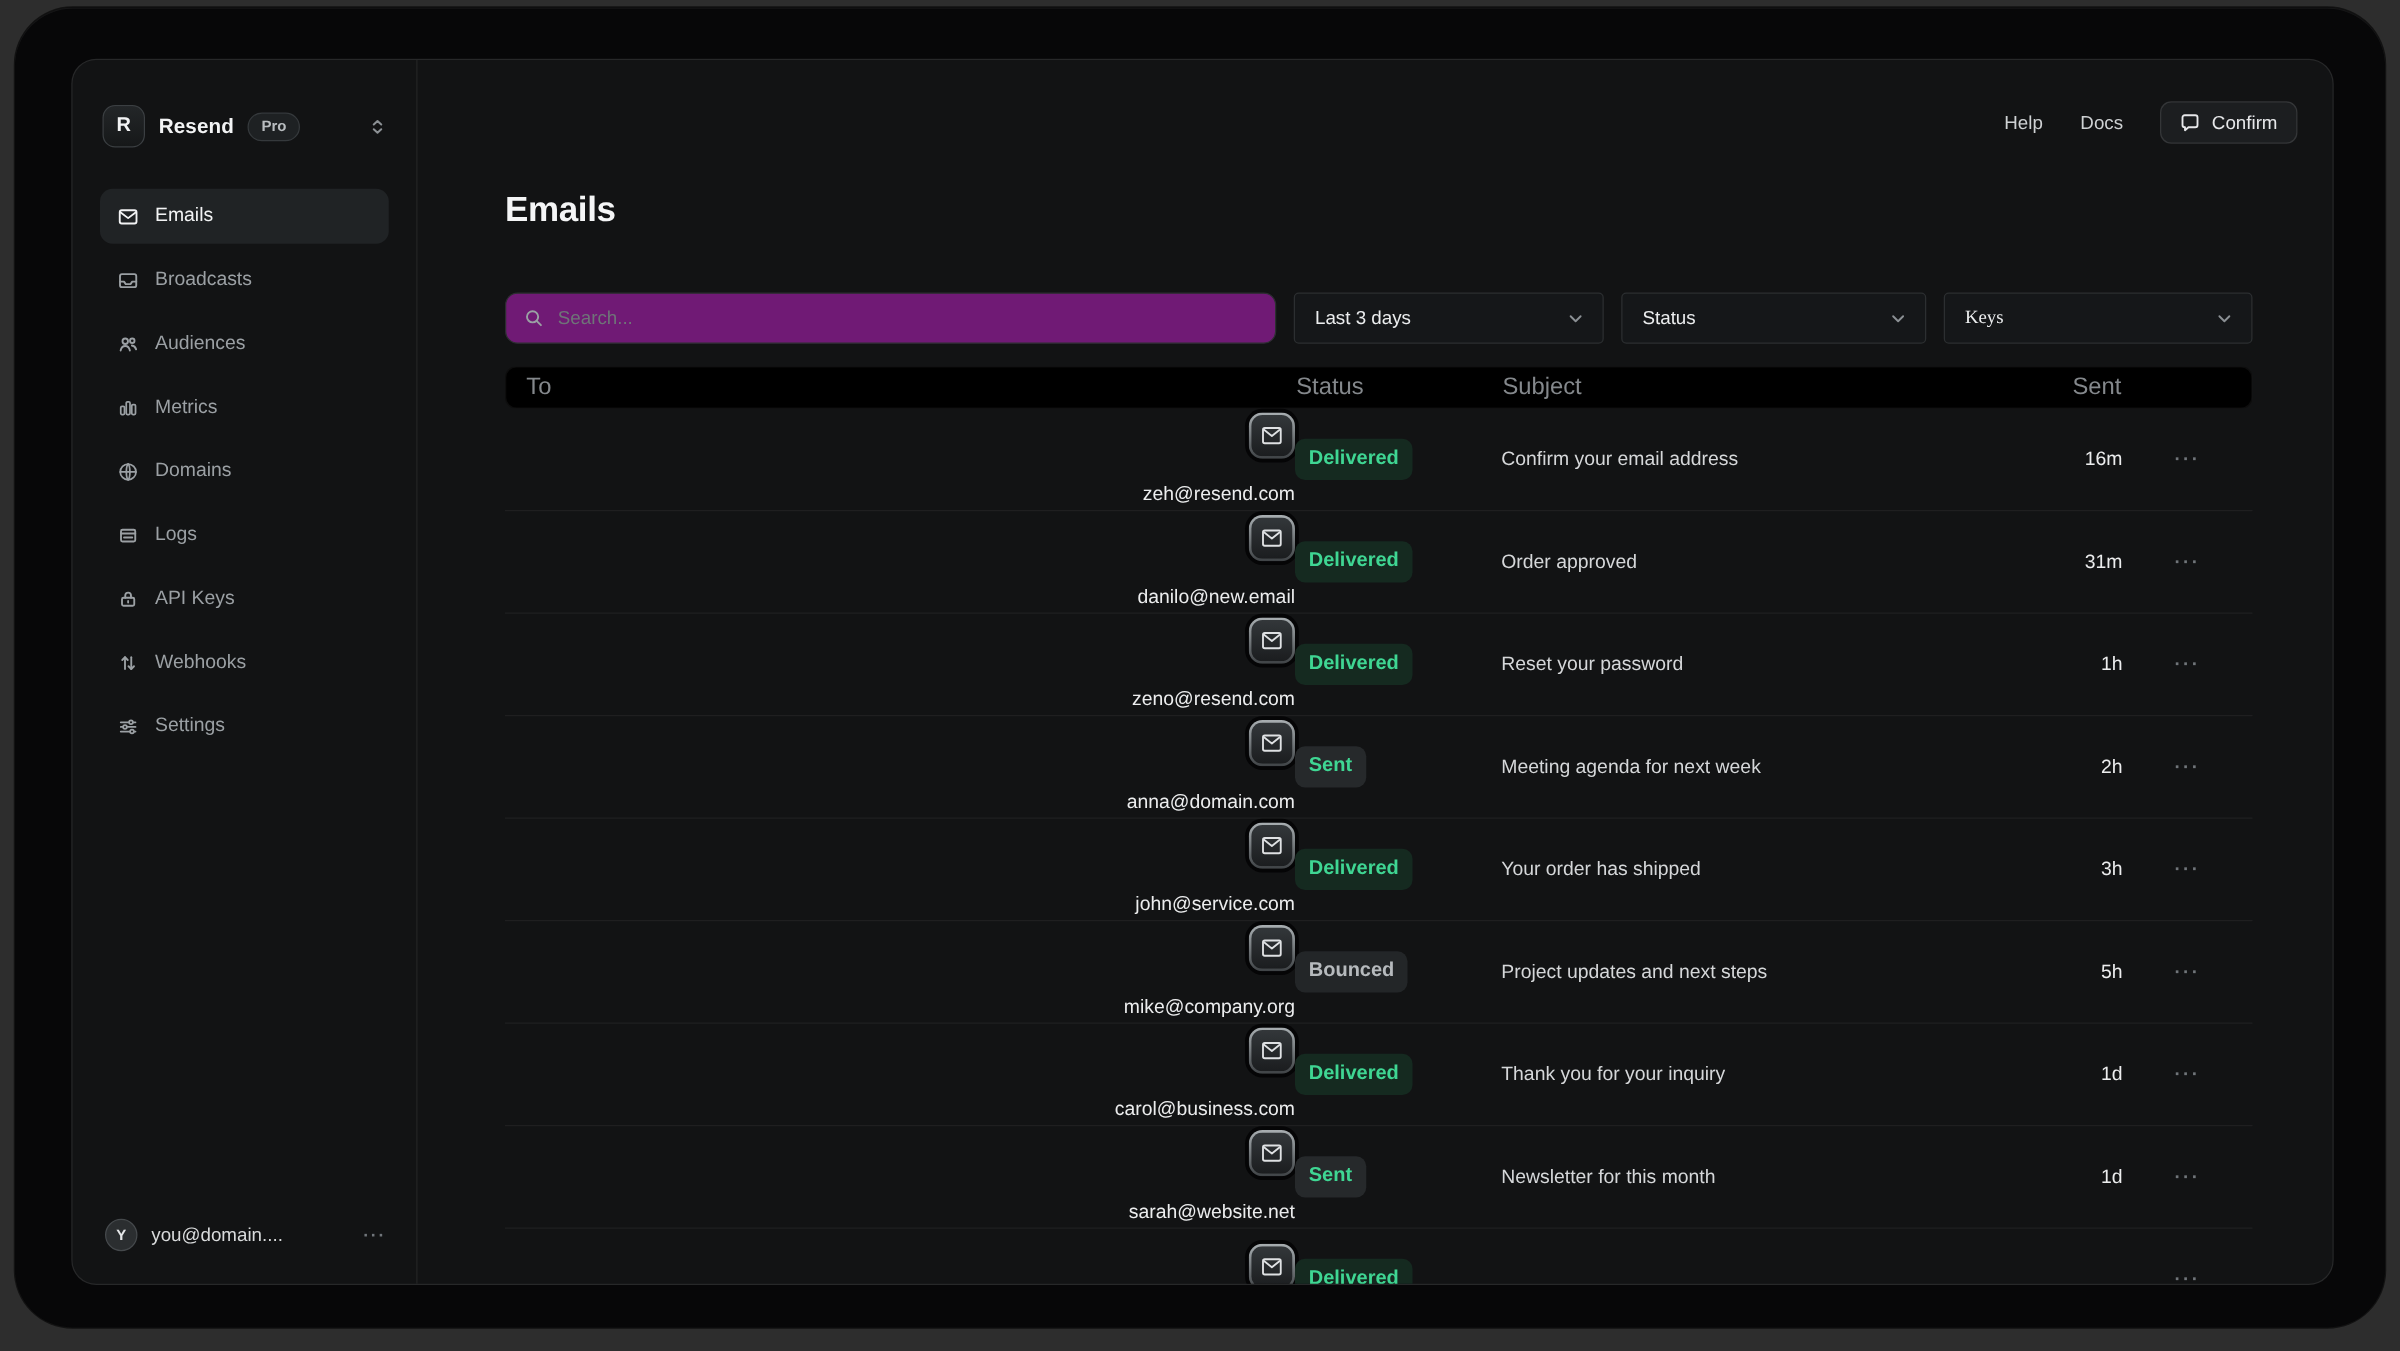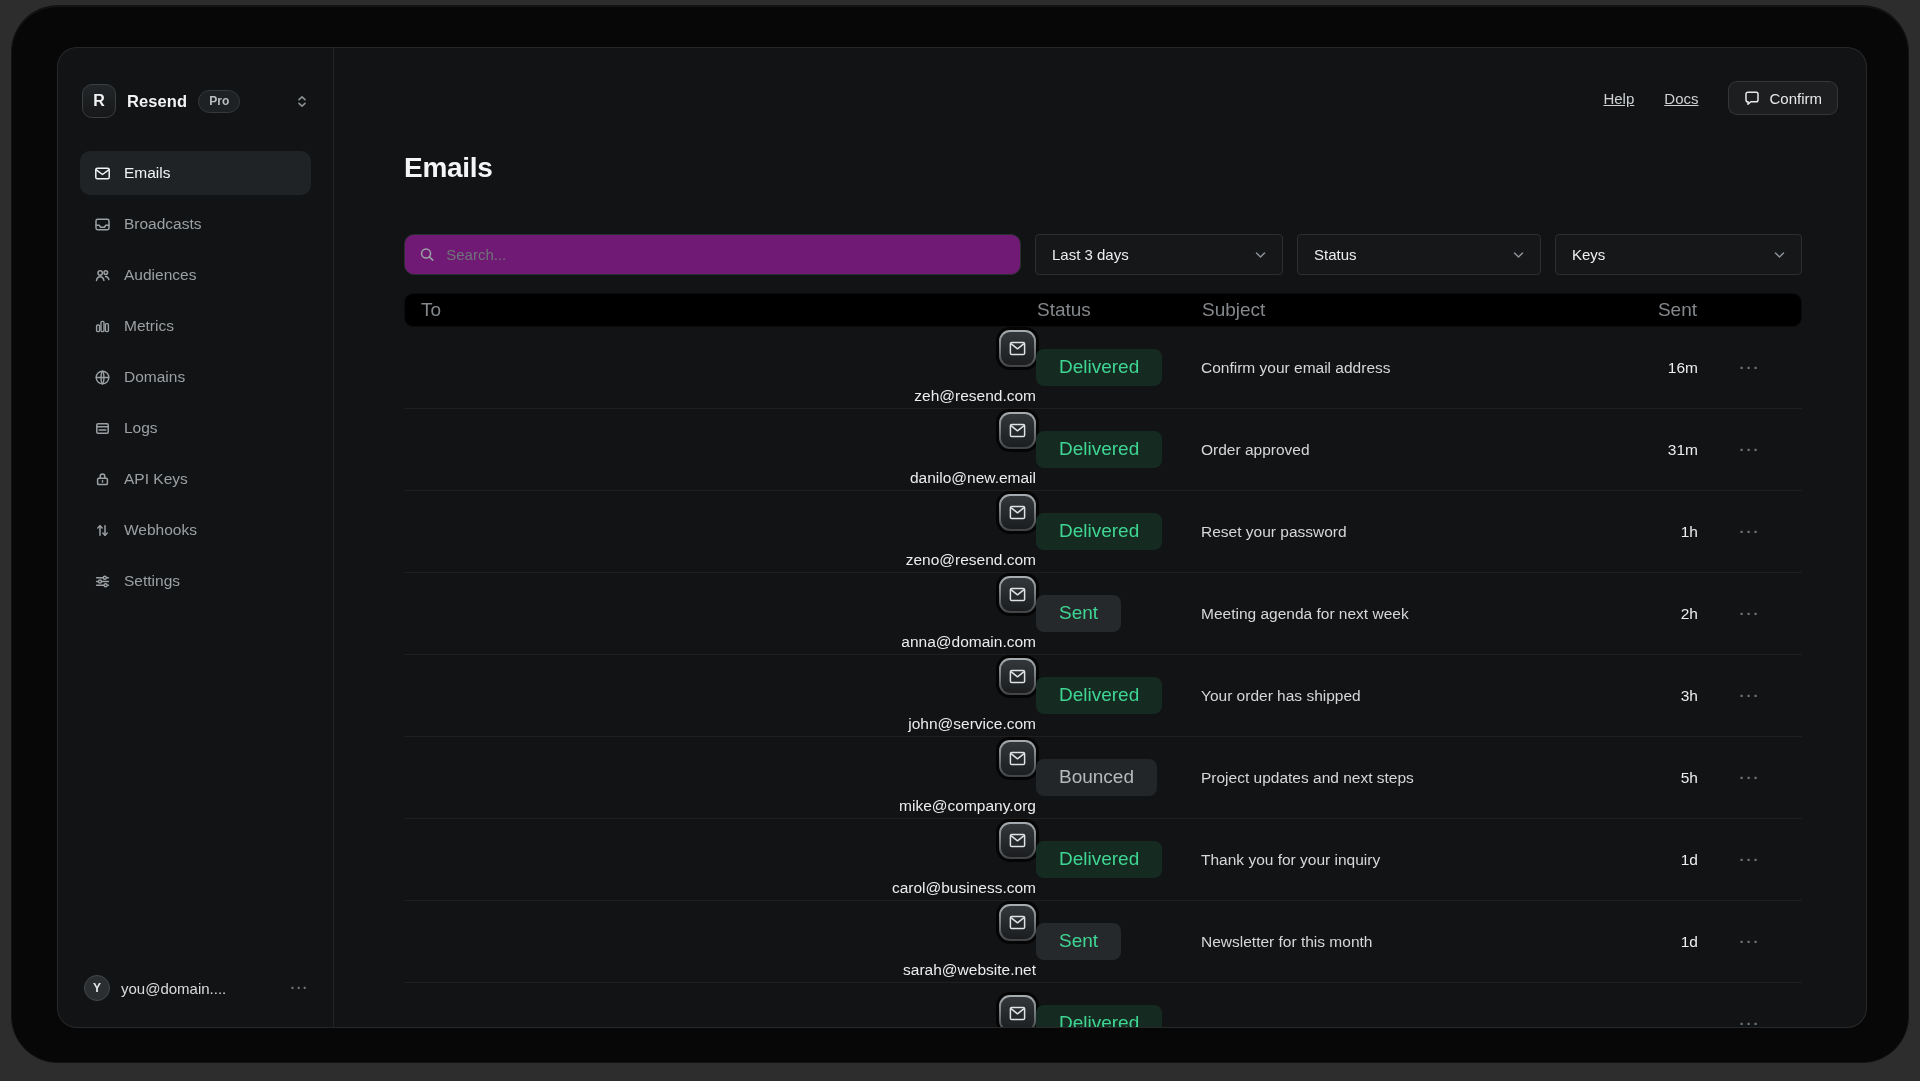--- a/index.html
+++ b/index.html
@@ -37,54 +37,54 @@
   .user-row { display:flex; align-items:center; gap:11px; margin:0 24px 26px 26px; }
   .avatar { width:26px; height:26px; border-radius:50%; background:#2b2e30; flex:0 0 26px;
             border:1px solid #45494c; display:flex; align-items:center; justify-content:center;
             color:#e5e7e8; font-size:12px; font-weight:bold; }
   .user-email { color:#d9dbdc; font-size:15px; flex:1; white-space:nowrap; overflow:hidden; }
   .dots { color:#70757a; font-size:14px; letter-spacing:1.5px; font-weight:bold; }
 
   
   .main { flex:1; position:relative; padding:0 65px 0 70px; }
   .topbar { position:absolute; top:33px; right:29px; display:flex; align-items:center; gap:30px; }
-  .toplink { color:#cfd2d4; font-size:15px; cursor:pointer;text-decoration:underline; }
+  .toplink { color:#cfd2d4; font-size:15px; cursor:pointer; }
   .feedback-btn { display:flex; align-items:center; gap:9px; height:34px; padding:0 15px;
                   background:#1c1e20; border:1px solid rgba(255,255,255,0.11); border-radius:9px;
                   color:#e7e8ea; font-size:15px; cursor:pointer; }
 
   .page-title { margin-top:104px; color:#f4f5f6; font-size:28px; font-weight:bold; letter-spacing:-0.3px; }
 
   .controls { margin-top:50px; display:flex; gap:14px; height:41px; }
   .search-box { width:617px; display:flex; align-items:center; gap:11px; padding:0 14px;
                 background:#701a75; border:1px solid #2c2f31; border-radius:10px; }
   .search-box input { background:transparent; border:none; outline:none; color:#e8e9ea;
                       font-size:15px; width:100%; font-family:inherit; }
   .search-box input::placeholder { color:#6f7478; }
   .dropdown { display:flex; align-items:center; justify-content:space-between; padding:0 16px;
               background:#151719; border:1px solid #2c2f31; border-radius:4px;
               color:#eceeef; font-size:15px; cursor:pointer; }
-  .dd-range { width:248px; } .dd-status { width:244px; } .dd-keys { flex:1; }
+  .dd-range { width:248px; } .dd-status { width:244px; } .dd-keys { flex:1;font-family:Liberation Serif, serif; }
 
   .table { margin-top:18px; width:1398px; }
   .thead, .trow { display:grid; grid-template-columns:632px 165px 1fr 110px 104px; align-items:center; }
   .thead { height:34px; background:#000000; border:1px solid rgba(255,255,255,0.05);
            border-radius:9px; color:#84888c; font-size:19px; }
   .th-to { padding-left:16px; }
   .th-sent { text-align:right; }
   .trow { height:82px; border-bottom:1px solid rgba(255,255,255,0.055); font-size:15.5px; }
   .cell-to { display:flex; align-items:flex-end; gap:20px; padding-left:16px; color:#ecedee;flex-direction:column; }
   .mail-tile { width:37px; height:37px; border-radius:11px; flex:0 0 37px;
                border:2px solid transparent;
                background:linear-gradient(180deg,#33373a,#1b1d1f) padding-box,
                           linear-gradient(180deg,#a8aeb1,#3f4346) border-box;
                box-shadow:0 0 0 3px #050506;
                display:flex; align-items:center; justify-content:center; }
-  .badge { display:inline-block; padding:7px 23px 8px; border-radius:8px;
-           font-size:19px; font-weight:normal; }
+  .badge { display:inline-block; padding:7px 11px 8px; border-radius:8px;
+           font-size:16px; font-weight:bold; }
   .badge.delivered { color:#3fd693; background:#152a20; }
   .badge.sent { color:#3fd693; background:#26292b; }
   .badge.bounced { color:#b6babd; background:#232628; }
   .cell-subject { color:#d5d7d9; }
   .cell-sent { text-align:right; color:#ecedee; }
   .cell-actions { text-align:center; color:#70757a; font-size:15px; letter-spacing:2px;
                   font-weight:bold; cursor:pointer; }
 </style>
 </head>
 <body>

